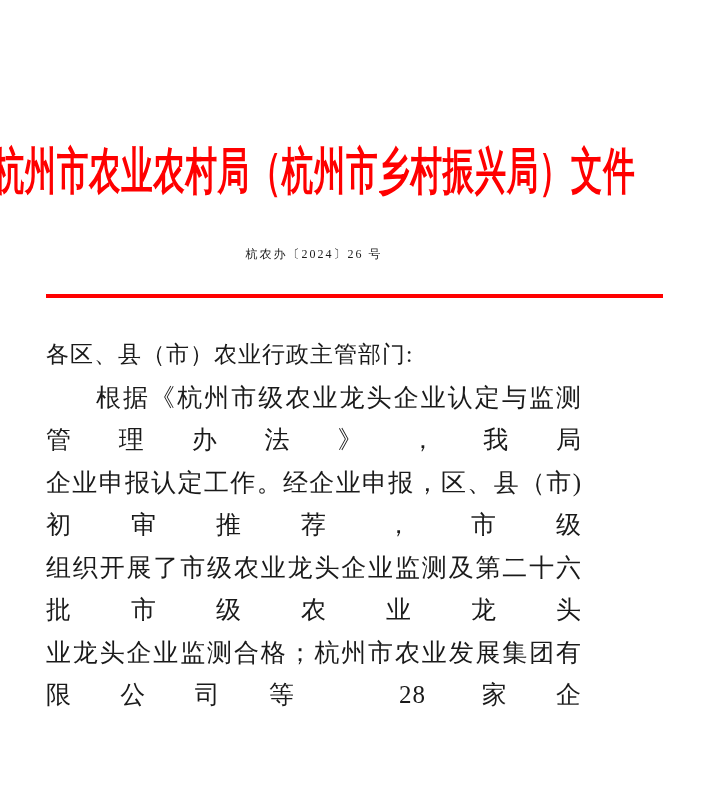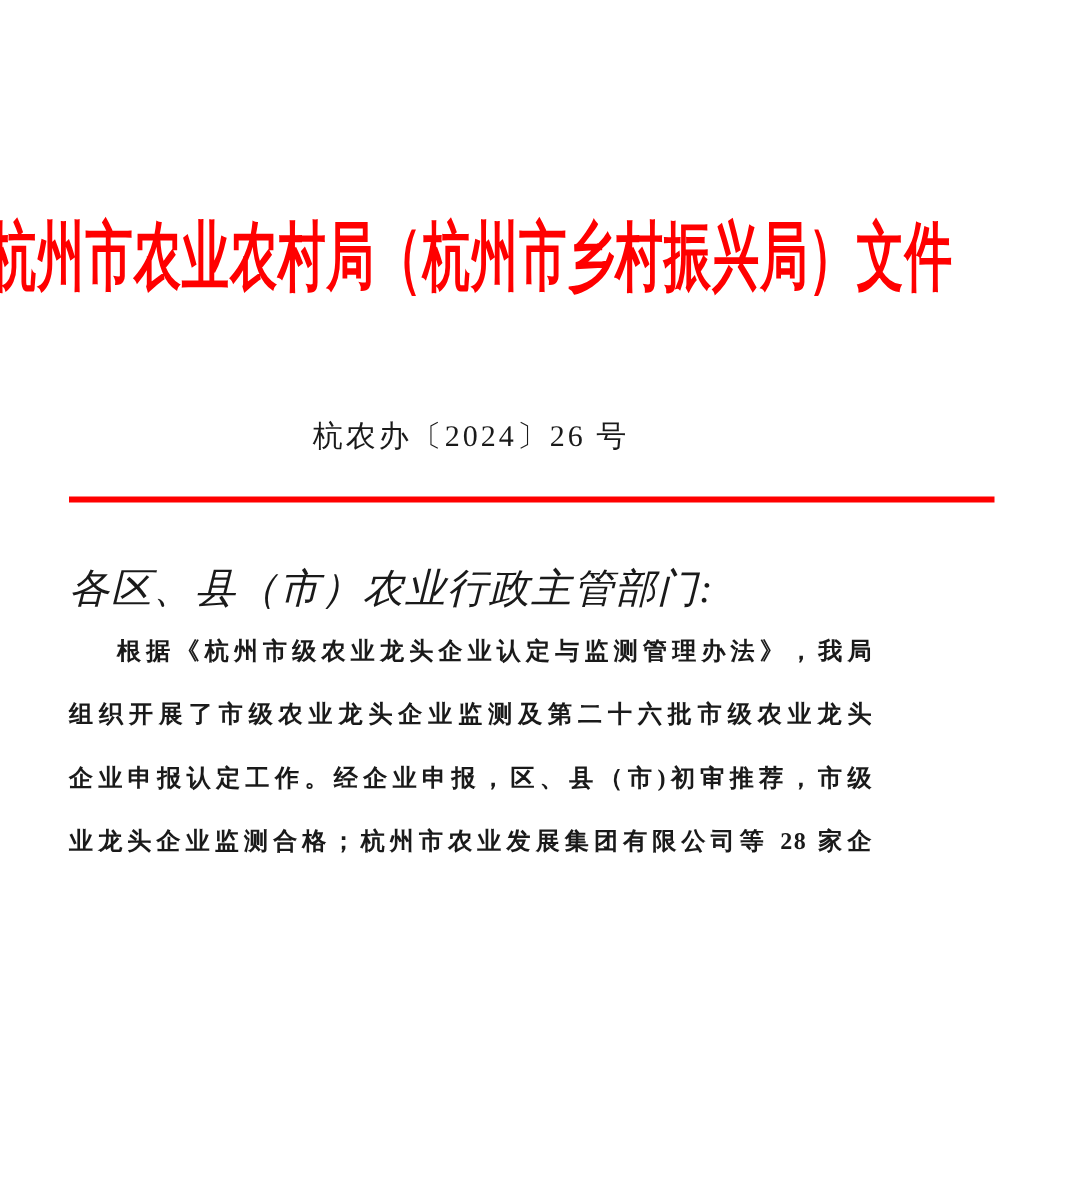--- a/index.html
+++ b/index.html
@@ -33,23 +33,23 @@
     line-height: 62px;
     font-weight: bold;
     color: var(--accent-red, #ff0000);
     white-space: nowrap;
     transform: scaleX(0.63);
     transform-origin: center;
     letter-spacing: 1px;
   }
   
   .doc-number {
-    margin-top: 76px;
+    margin-top: 39px;
     text-align: center;
-    font-size: 20px;
+    font-size: 12px;
     line-height: 26px;
     letter-spacing: 2px;
     color: var(--text-color, #1a1a1a);
   }
   
   .red-rule {
     margin-top: 27px;
     height: 4px;
     width: 617px;
     background: var(--accent-red, #ff0000);
@@ -60,33 +60,31 @@
     margin-top: 44px;
     text-align: center;
     font-size: 29px;
     line-height: 44px;
     font-weight: bold;
     color: var(--text-color, #1a1a1a);
   }
   
   .salutation {
     margin-top: 36px;
-    font-size: 27px;
+    font-size: 23px;
     line-height: 42.5px;
     letter-spacing: 1px;
-    font-style: italic;
   }
   .body-line {
-    font-size: 16px;
+    font-size: 25px;
     line-height: 42.5px;
     letter-spacing: 1px;
     text-align: justify;
     text-align-last: justify;
     text-justify: inter-ideograph;
-    font-weight: bold;
   }
   .body-line.indent {
     text-indent: 2em;
   }
 </style>
 </head>
 <body>
 
 <div class="page">
 
@@ -96,18 +94,18 @@
 
   <div class="doc-number">杭农办〔2024〕26 号</div>
 
   <div class="red-rule"></div>
 
 
   <div class="salutation">各区、县（市）农业行政主管部门:</div>
 
   <div>
       <div class="body-line indent">根据《杭州市级农业龙头企业认定与监测管理办法》，我局</div>
+      <div class="body-line">企业申报认定工作。经企业申报，区、县（市)初审推荐，市级</div>
       <div class="body-line">组织开展了市级农业龙头企业监测及第二十六批市级农业龙头</div>
-      <div class="body-line">企业申报认定工作。经企业申报，区、县（市)初审推荐，市级</div>
       <div class="body-line">业龙头企业监测合格；杭州市农业发展集团有限公司等 28 家企</div>
     </div>
 
 </div>
 
 </body></html>

